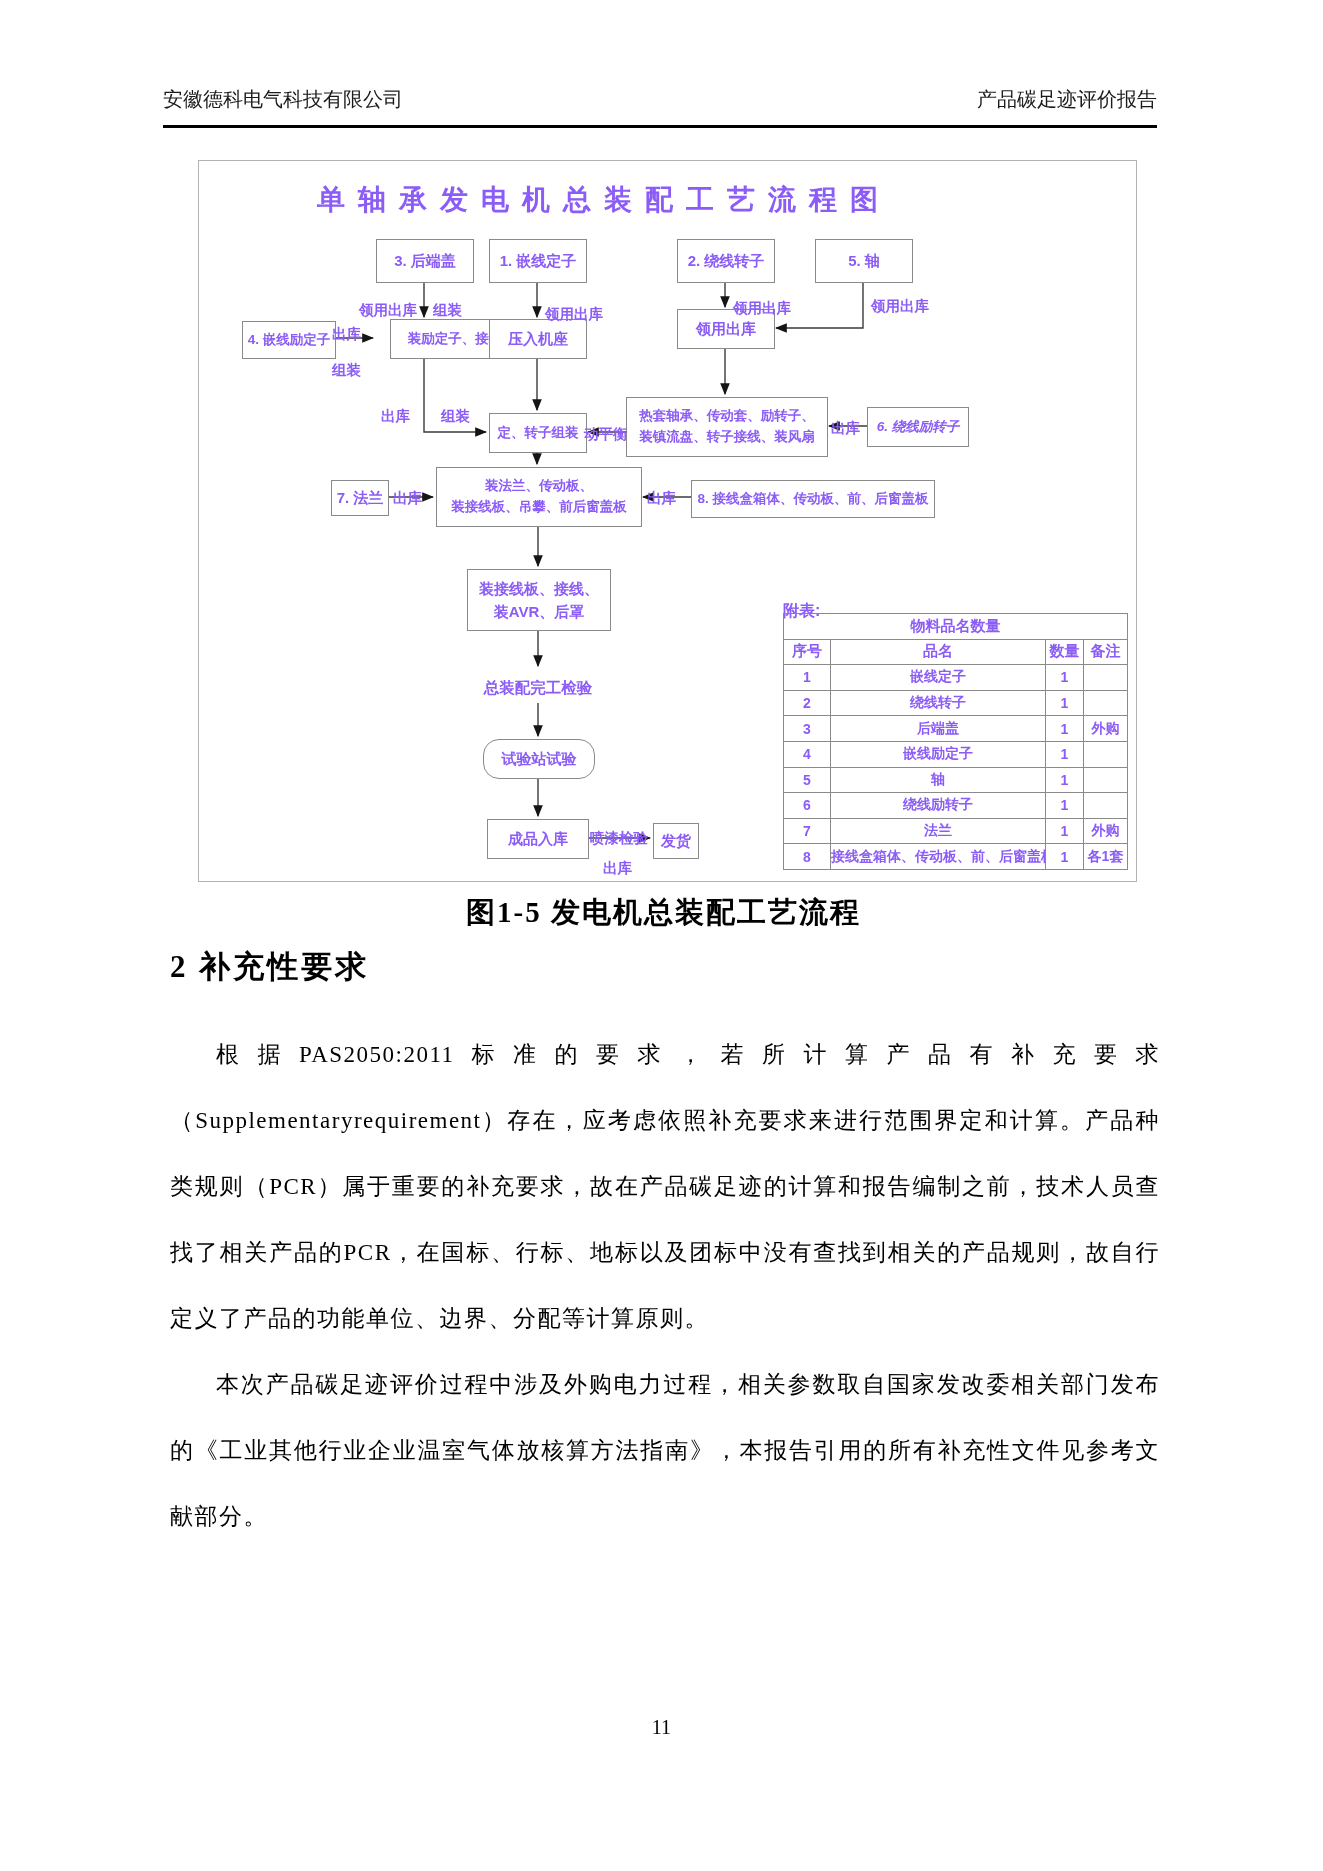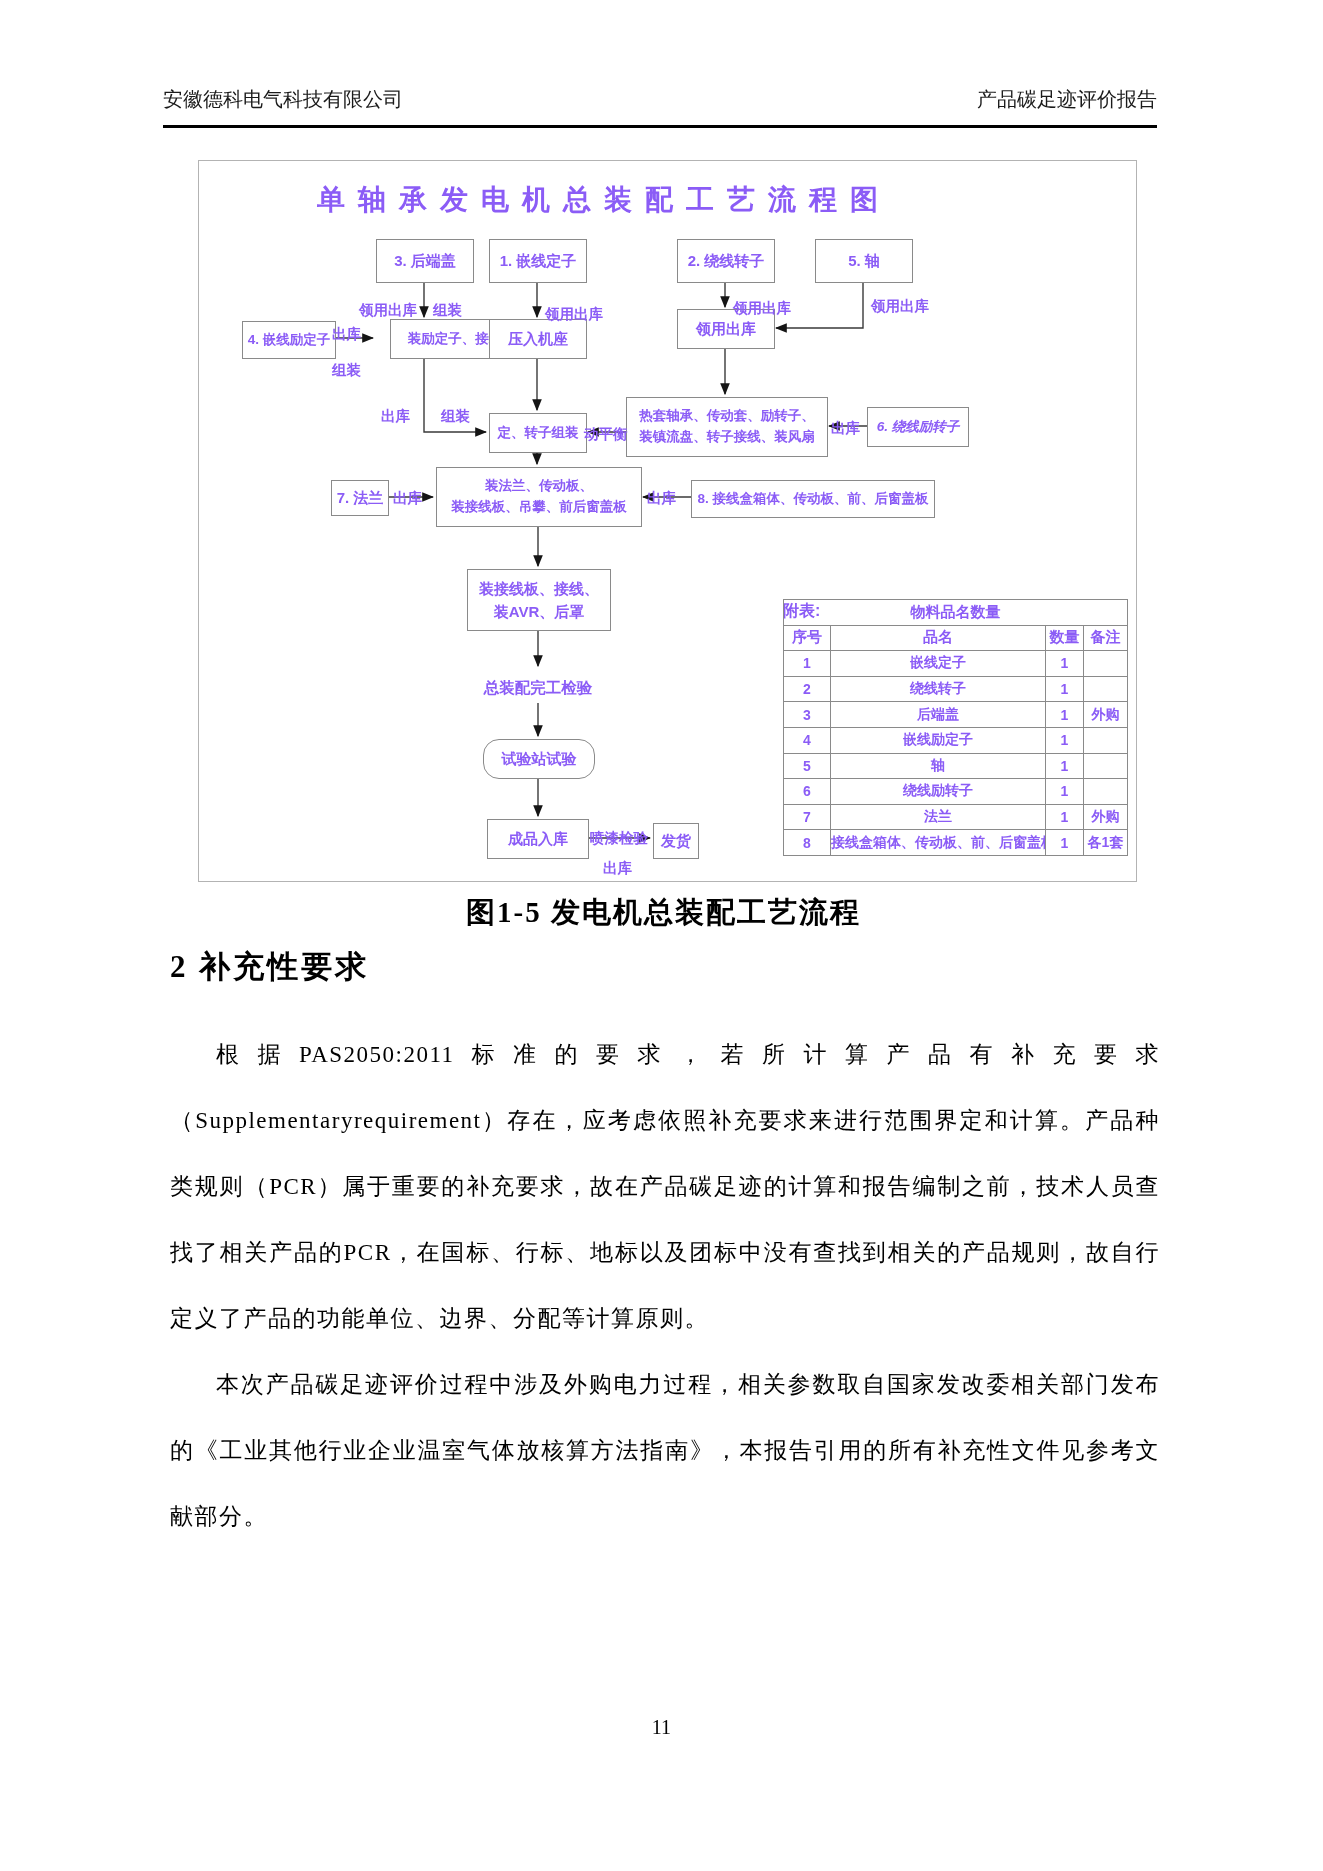--- a/index.html
+++ b/index.html
@@ -15,21 +15,21 @@
           letter-spacing:13px;white-space:nowrap;}
   .fnode{position:absolute;border:1.5px solid #8a8a8a;background:#fff;display:flex;align-items:center;
          justify-content:center;text-align:center;font-size:15px;font-weight:600;white-space:pre-line;line-height:1.55;}
   .fnode.sm{font-size:13.5px;}
   .ftext{position:absolute;display:flex;align-items:center;justify-content:center;text-align:center;
          font-size:15.5px;font-weight:600;}
   .flabel{position:absolute;font-size:14.5px;font-weight:600;white-space:nowrap;margin-top:16px;}
   .fsvg{position:absolute;left:0;top:0;width:937px;height:720px;}
   
   .atable-label{position:absolute;left:584px;top:440px;font-size:16px;font-weight:700;}
-  .atable{position:absolute;left:584px;top:438px;width:344px;border-collapse:collapse;table-layout:fixed;}
+  .atable{position:absolute;left:584px;top:452px;width:344px;border-collapse:collapse;table-layout:fixed;}
   .atable th,.atable td{border:1px solid #8a8a8a;height:24.6px;padding:0;text-align:center;
          font-weight:600;font-size:14px;overflow:hidden;white-space:nowrap;}
   .atable th{font-size:15px;}
   
   .caption{position:absolute;left:170px;top:893px;width:987px;text-align:center;font-size:29px;font-weight:700;letter-spacing:2px;}
   .heading{position:absolute;left:170px;top:946px;font-size:31px;font-weight:700;letter-spacing:3px;}
   .bodytext{position:absolute;left:170px;top:1022px;width:990px;font-size:23px;line-height:66px;
             text-align:justify;letter-spacing:1.5px;}
   .bodytext p{margin:0;text-indent:2em;}
   .pagenum{position:absolute;left:0;top:1716px;width:100%;text-align:center;font-size:20px;}

